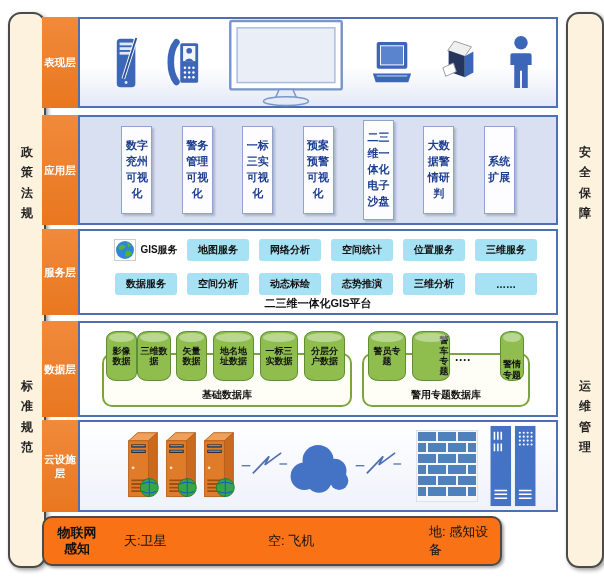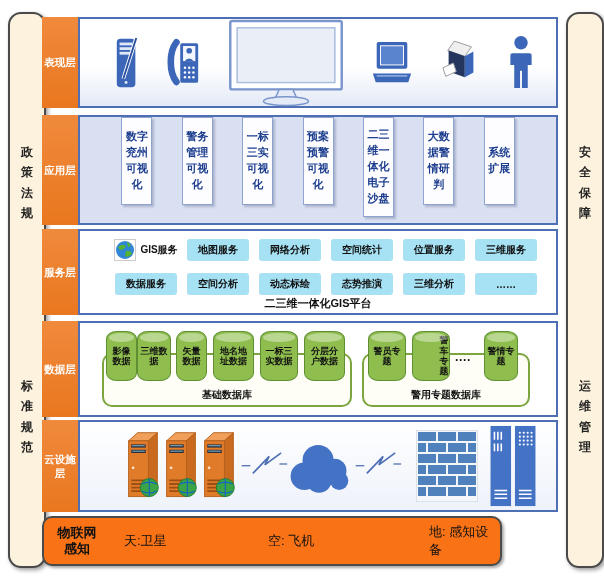--- a/index.html
+++ b/index.html
@@ -23,21 +23,21 @@
                color:#fff; display:flex; align-items:center; justify-content:center; }
   .row-label span { width:34px; font-size:10.5px; font-weight:bold; text-align:center;
                     word-break:break-all; line-height:1.35; }
   .row-content { flex:1; border:2px solid #4f6fb5; background:#fff; position:relative; }
 
   #row-presentation { top:17px; height:91px; }
   #row-presentation .row-content { background:linear-gradient(180deg,#ffffff 55%,#e3e9f6);
       display:flex; align-items:center; justify-content:space-between; padding:0 22px 0 34px; }
 
   #row-application { top:115px; height:110px; }
-  #row-application .row-content { background:#d9e0f2; display:flex; align-items:flex-start;
+  #row-application .row-content { background:#d9e0f2; display:flex; align-items:center;
       justify-content:space-evenly; padding:0 12px; }
   .app-box { width:31px; height:88px; background:#fdfdff; border:1.5px solid #8fa3cf;
              box-shadow:1.5px 1.5px 2px rgba(90,100,140,.35);
              display:flex; align-items:center; justify-content:center; }
   .app-box span { width:22px; font-size:11px; font-weight:bold; color:#1d3e8f;
                   word-break:break-all; line-height:1.45; text-align:center; }
   .app-box.tall { height:100px; }
 
   #row-service { top:229px; height:86px; }
   .svc-row { position:absolute; left:0; right:0; display:flex; padding-left:30px; }
@@ -270,40 +270,40 @@
       </div>
       <div class="db-group" id="db-police">
         <div class="db-group-label">警用专题数据库</div>
       </div>
       <div class="cyl" style="left:26px;width:31px;">
           <span>影像数据</span>
         </div>
       <div class="cyl" style="left:57px;width:34px;">
           <span>三维数据</span>
         </div>
-      <div class="cyl" style="left:96px;width:31px;border-radius:9px;">
+      <div class="cyl" style="left:96px;width:31px;">
           <span>矢量数据</span>
         </div>
       <div class="cyl" style="left:133px;width:41px;">
           <span>地名地址数据</span>
         </div>
       <div class="cyl" style="left:180px;width:38px;">
           <span>一标三实数据</span>
         </div>
       <div class="cyl" style="left:224px;width:41px;">
           <span>分层分户数据</span>
         </div>
       <div class="cyl" style="left:288px;width:38px;">
           <span>警员专题</span>
         </div>
       <div class="cyl" style="left:332px;width:38px;padding-left:26px;">
           <span>警车专题</span>
         </div>
       <span class="db-dots" style="left:375px;">····</span>
-      <div class="cyl" style="left:404px;width:34px;">
+      <div class="cyl" style="left:420px;width:24px;align-items:flex-end;">
           <span>警情专题</span>
         </div>
     </div>
   </div>
 
   <div class="row" id="row-cloud">
     <div class="row-label">
         <span>云设施层</span>
       </div>
     <div class="row-content">

